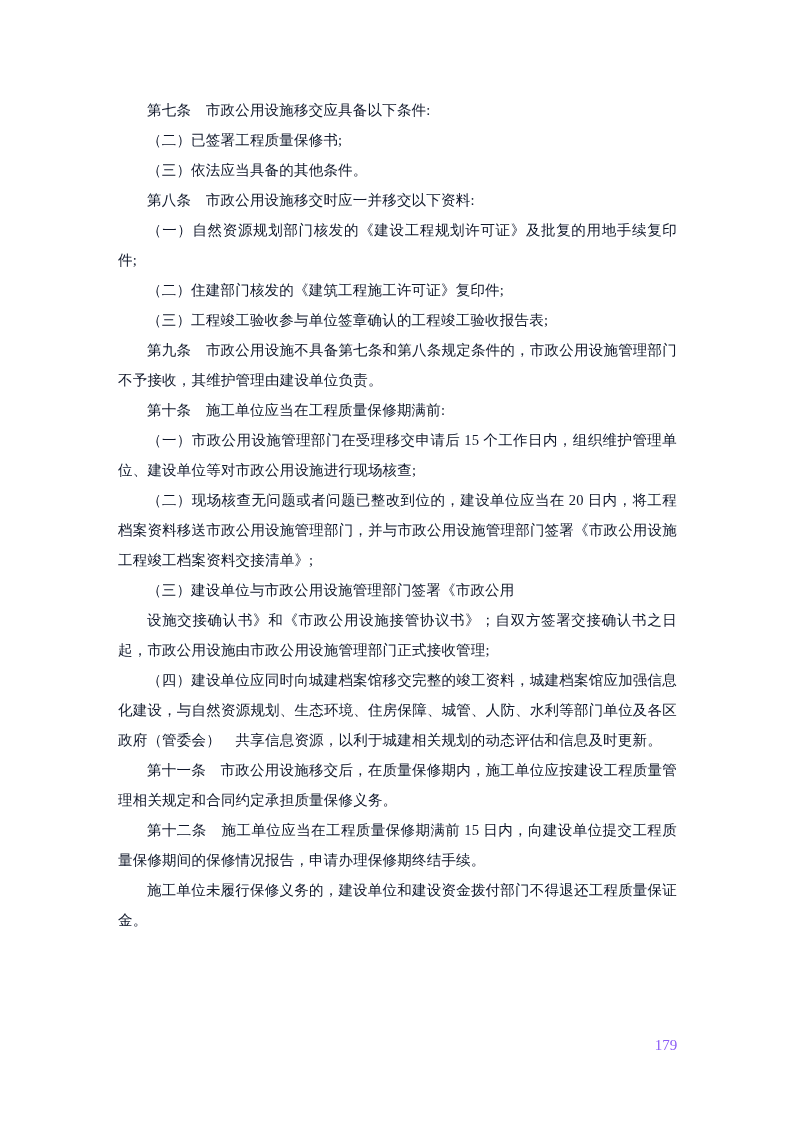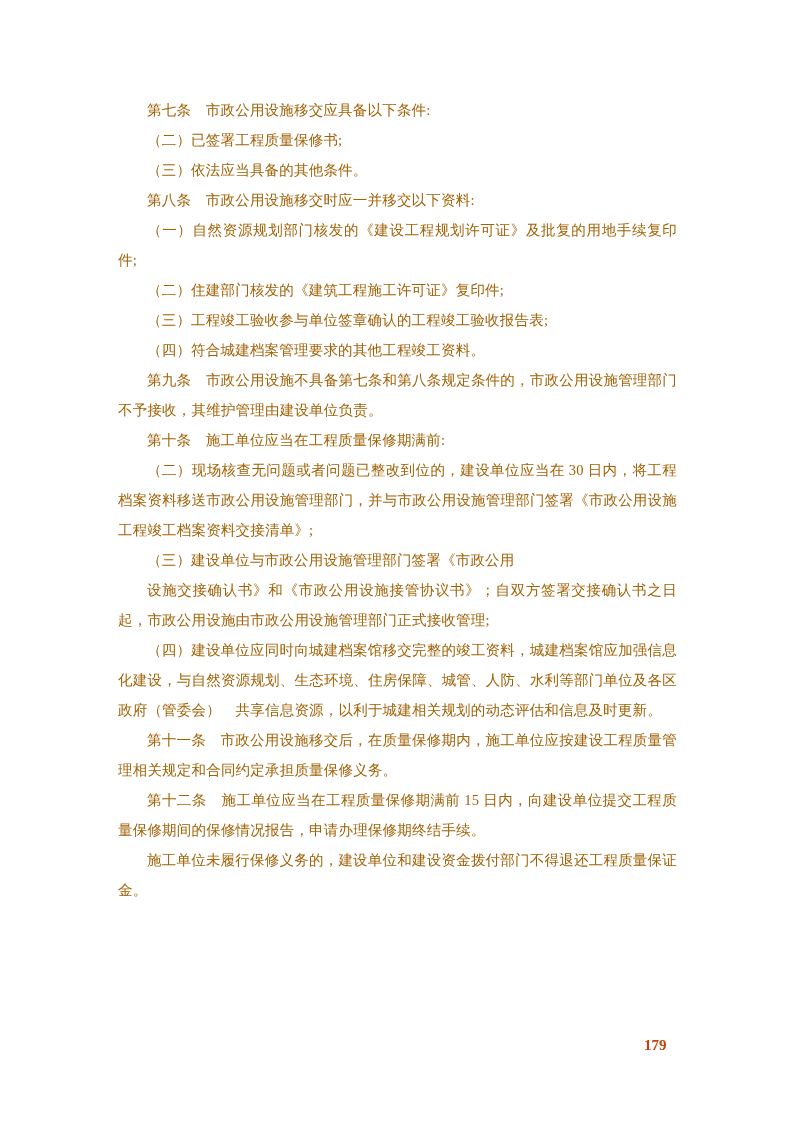--- a/index.html
+++ b/index.html
@@ -24,52 +24,51 @@
   }
   .para {
     margin: 0;
     padding: 0;
     font-size: 14.5px;
     line-height: 30px;
     text-align: justify;
     text-indent: 2em;
     letter-spacing: 0.2px;
     word-break: break-all;
-    color: #a16207;
+    color: #0f172a;
   }
   .page-number {
     position: absolute;
     left: 644px;
     top: 1034px;
     width: 44px;
-    text-align: left;
+    text-align: center;
     font-size: 15px;
     line-height: 22px;
-    color: #c2410c;
+    color: #8b5cf6;
     font-family: "Liberation Serif", "DejaVu Serif", serif;
-    font-weight: bold;
   }
 </style>
 </head>
 <body>
 
 <div class="page">
 
   <main class="doc-body">
     <p class="para">第七条　市政公用设施移交应具备以下条件:</p>
     <p class="para">（二）已签署工程质量保修书;</p>
     <p class="para">（三）依法应当具备的其他条件。</p>
     <p class="para">第八条　市政公用设施移交时应一并移交以下资料:</p>
     <p class="para">（一）自然资源规划部门核发的《建设工程规划许可证》及批复的用地手续复印件;</p>
     <p class="para">（二）住建部门核发的《建筑工程施工许可证》复印件;</p>
     <p class="para">（三）工程竣工验收参与单位签章确认的工程竣工验收报告表;</p>
-    <p class="para">（四）符合城建档案管理要求的其他工程竣工资料。</p>
     <p class="para">第九条　市政公用设施不具备第七条和第八条规定条件的，市政公用设施管理部门不予接收，其维护管理由建设单位负责。</p>
     <p class="para">第十条　施工单位应当在工程质量保修期满前:</p>
-    <p class="para">（二）现场核查无问题或者问题已整改到位的，建设单位应当在 30 日内，将工程档案资料移送市政公用设施管理部门，并与市政公用设施管理部门签署《市政公用设施工程竣工档案资料交接清单》;</p>
+    <p class="para">（一）市政公用设施管理部门在受理移交申请后 15 个工作日内，组织维护管理单位、建设单位等对市政公用设施进行现场核查;</p>
+    <p class="para">（二）现场核查无问题或者问题已整改到位的，建设单位应当在 20 日内，将工程档案资料移送市政公用设施管理部门，并与市政公用设施管理部门签署《市政公用设施工程竣工档案资料交接清单》;</p>
     <p class="para">（三）建设单位与市政公用设施管理部门签署《市政公用</p>
     <p class="para">设施交接确认书》和《市政公用设施接管协议书》；自双方签署交接确认书之日起，市政公用设施由市政公用设施管理部门正式接收管理;</p>
     <p class="para">（四）建设单位应同时向城建档案馆移交完整的竣工资料，城建档案馆应加强信息化建设，与自然资源规划、生态环境、住房保障、城管、人防、水利等部门单位及各区政府（管委会）　共享信息资源，以利于城建相关规划的动态评估和信息及时更新。</p>
     <p class="para">第十一条　市政公用设施移交后，在质量保修期内，施工单位应按建设工程质量管理相关规定和合同约定承担质量保修义务。</p>
     <p class="para">第十二条　施工单位应当在工程质量保修期满前 15 日内，向建设单位提交工程质量保修期间的保修情况报告，申请办理保修期终结手续。</p>
     <p class="para">施工单位未履行保修义务的，建设单位和建设资金拨付部门不得退还工程质量保证金。</p>
   </main>
 
   <div class="page-number">179</div>
 

